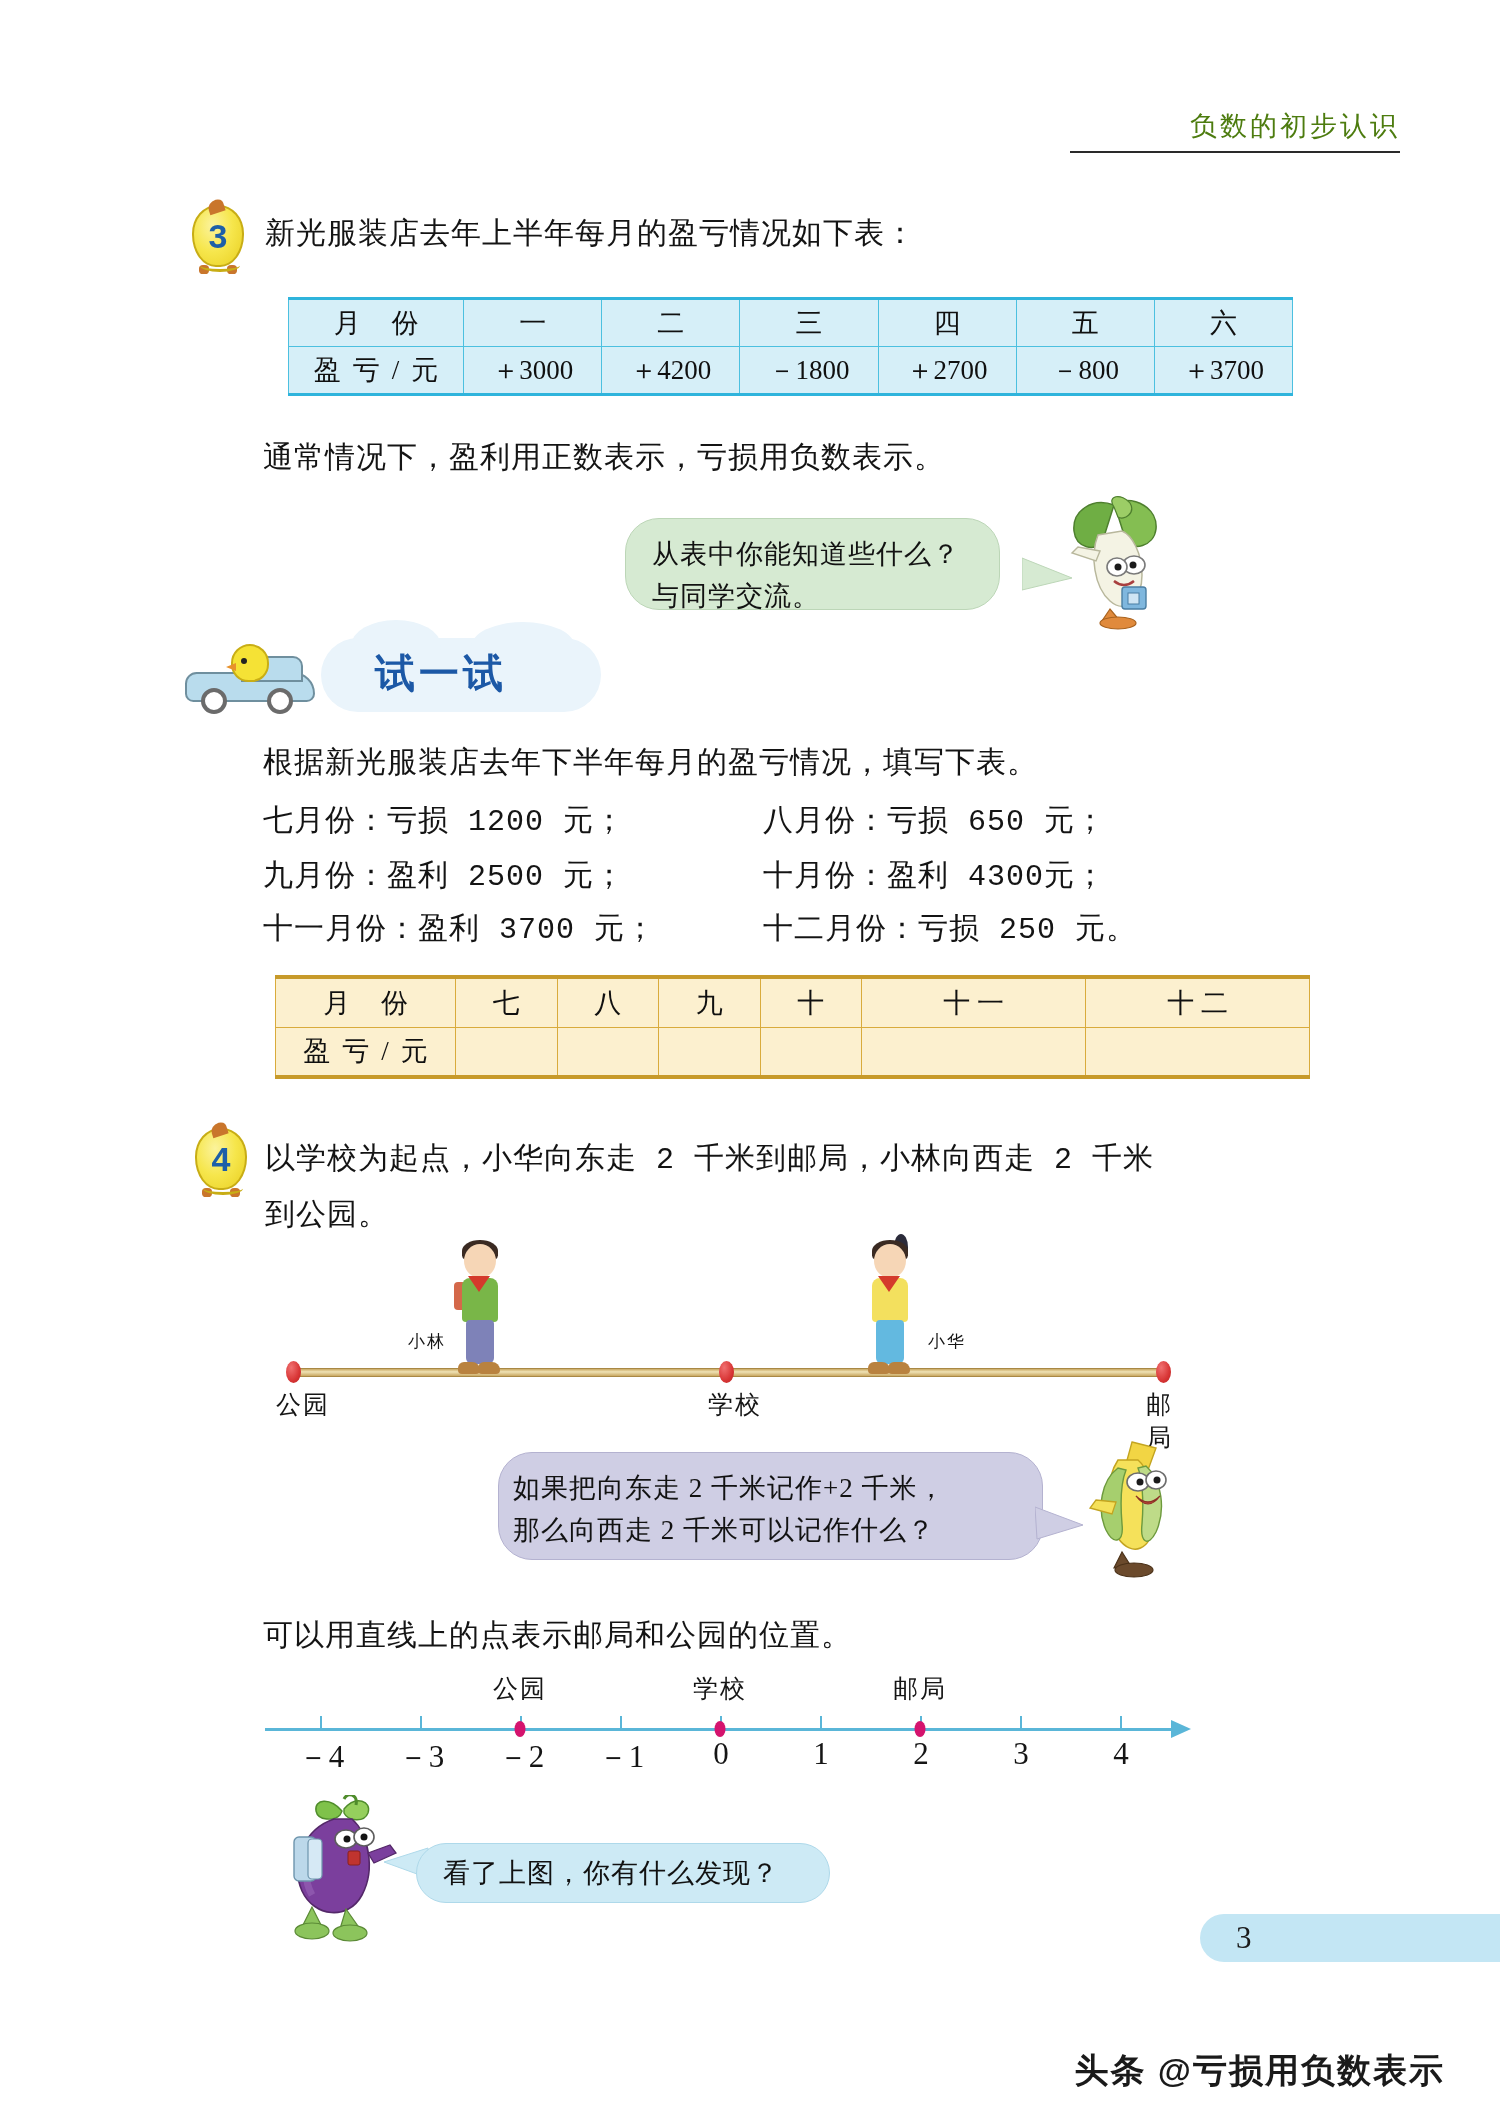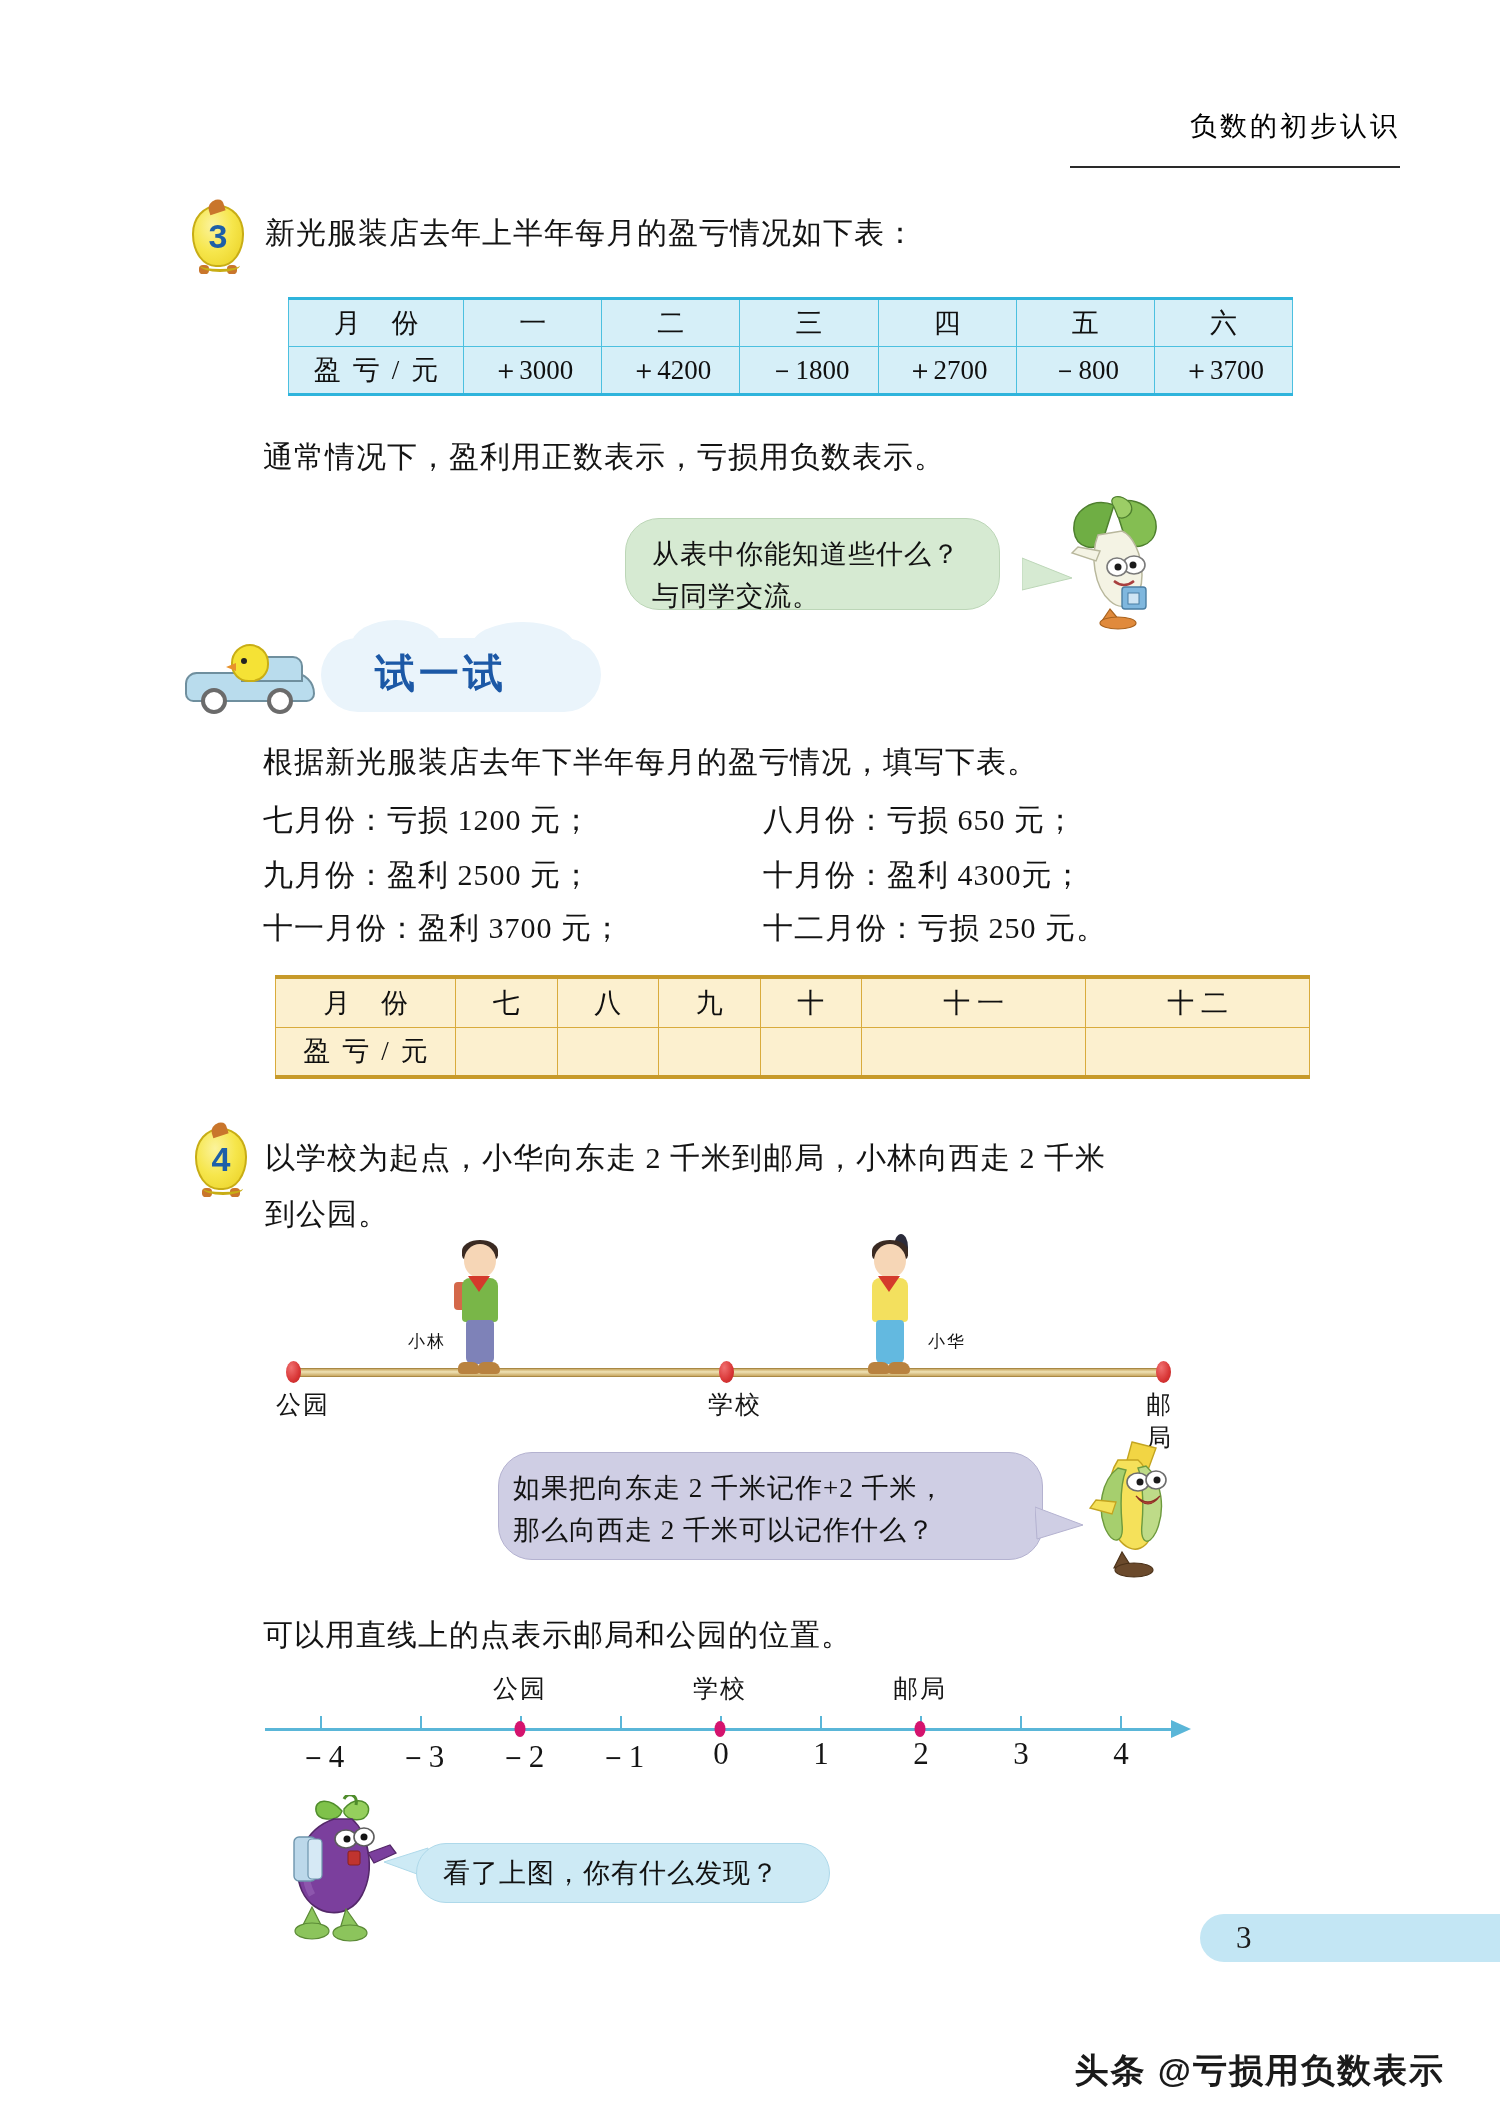--- a/index.html
+++ b/index.html
@@ -11,23 +11,23 @@
     overflow: hidden;
   }
   .page { position: relative; width: 1500px; height: 2122px; }
 
   
   .header {
     position: absolute; top: 108px; right: 100px;
     width: 400px; text-align: right;
   }
   .header-title {
-    font-size: 27px; letter-spacing: 3px; color: #000000;
+    font-size: 27px; letter-spacing: 3px; color: #4d7c0f;
     font-family: "Liberation Serif", serif;
-    padding-bottom: 22px;
+    padding-bottom: 7px;
   }
   .header-rule {
     border-bottom: 2px solid #2a2a2a; width: 330px;
     margin-left: auto;
   }
 
   
   .badge {
     position: absolute;
     width: 52px; height: 62px;
@@ -54,21 +54,21 @@
     position: absolute; bottom: -9px; width: 10px; height: 9px;
     background: #c9762c; border-radius: 40%;
   }
   .badge .foot-l { left: 5px; }
   .badge .foot-r { right: 5px; }
 
   
   .txt {
     position: absolute;
     font-size: 30px; color: #141414;
-    font-family: Liberation Serif, serif;
+    font-family: Liberation Mono, monospace;
     letter-spacing: 1px;
     white-space: nowrap;
   }
 
   
   table { border-collapse: collapse; }
   .tbl-blue {
     position: absolute;
     left: 288px; top: 297px;
     width: 1005px;

